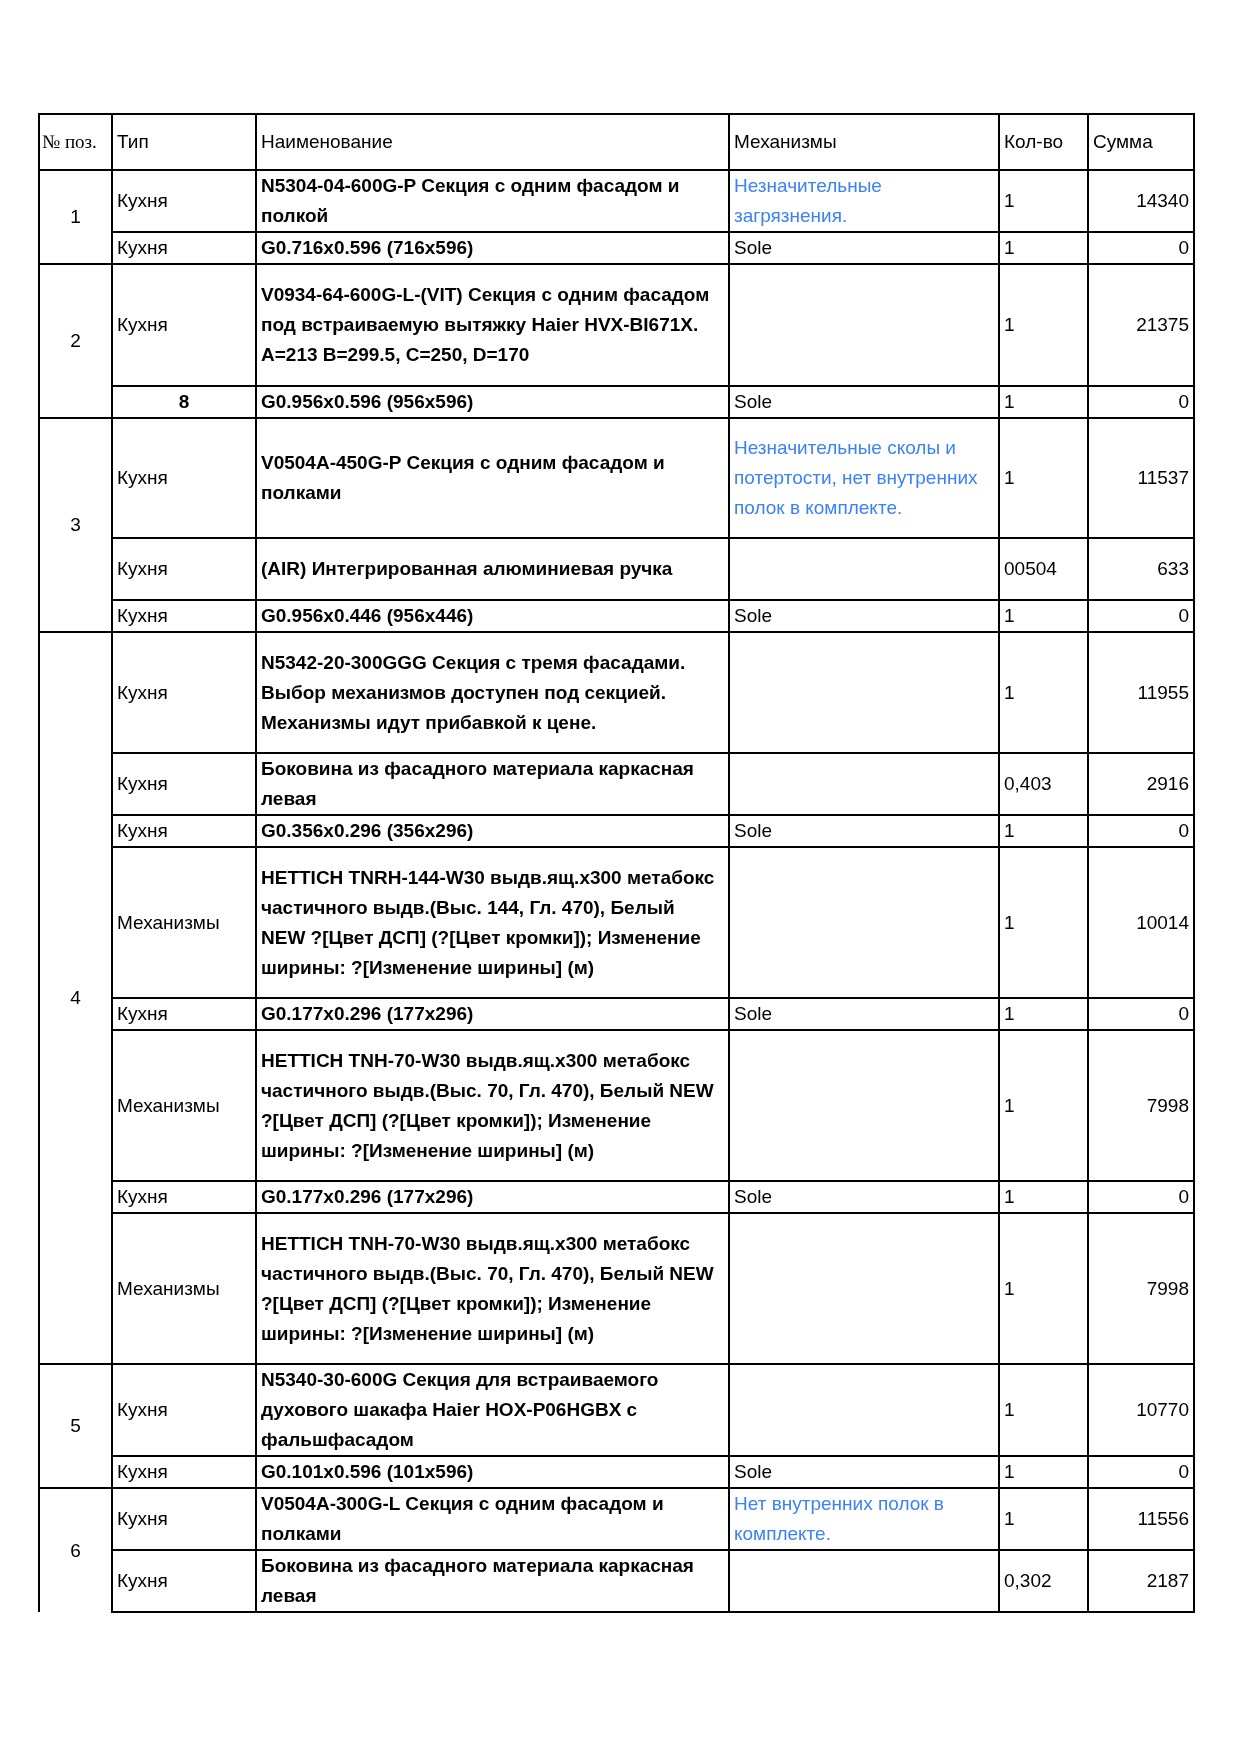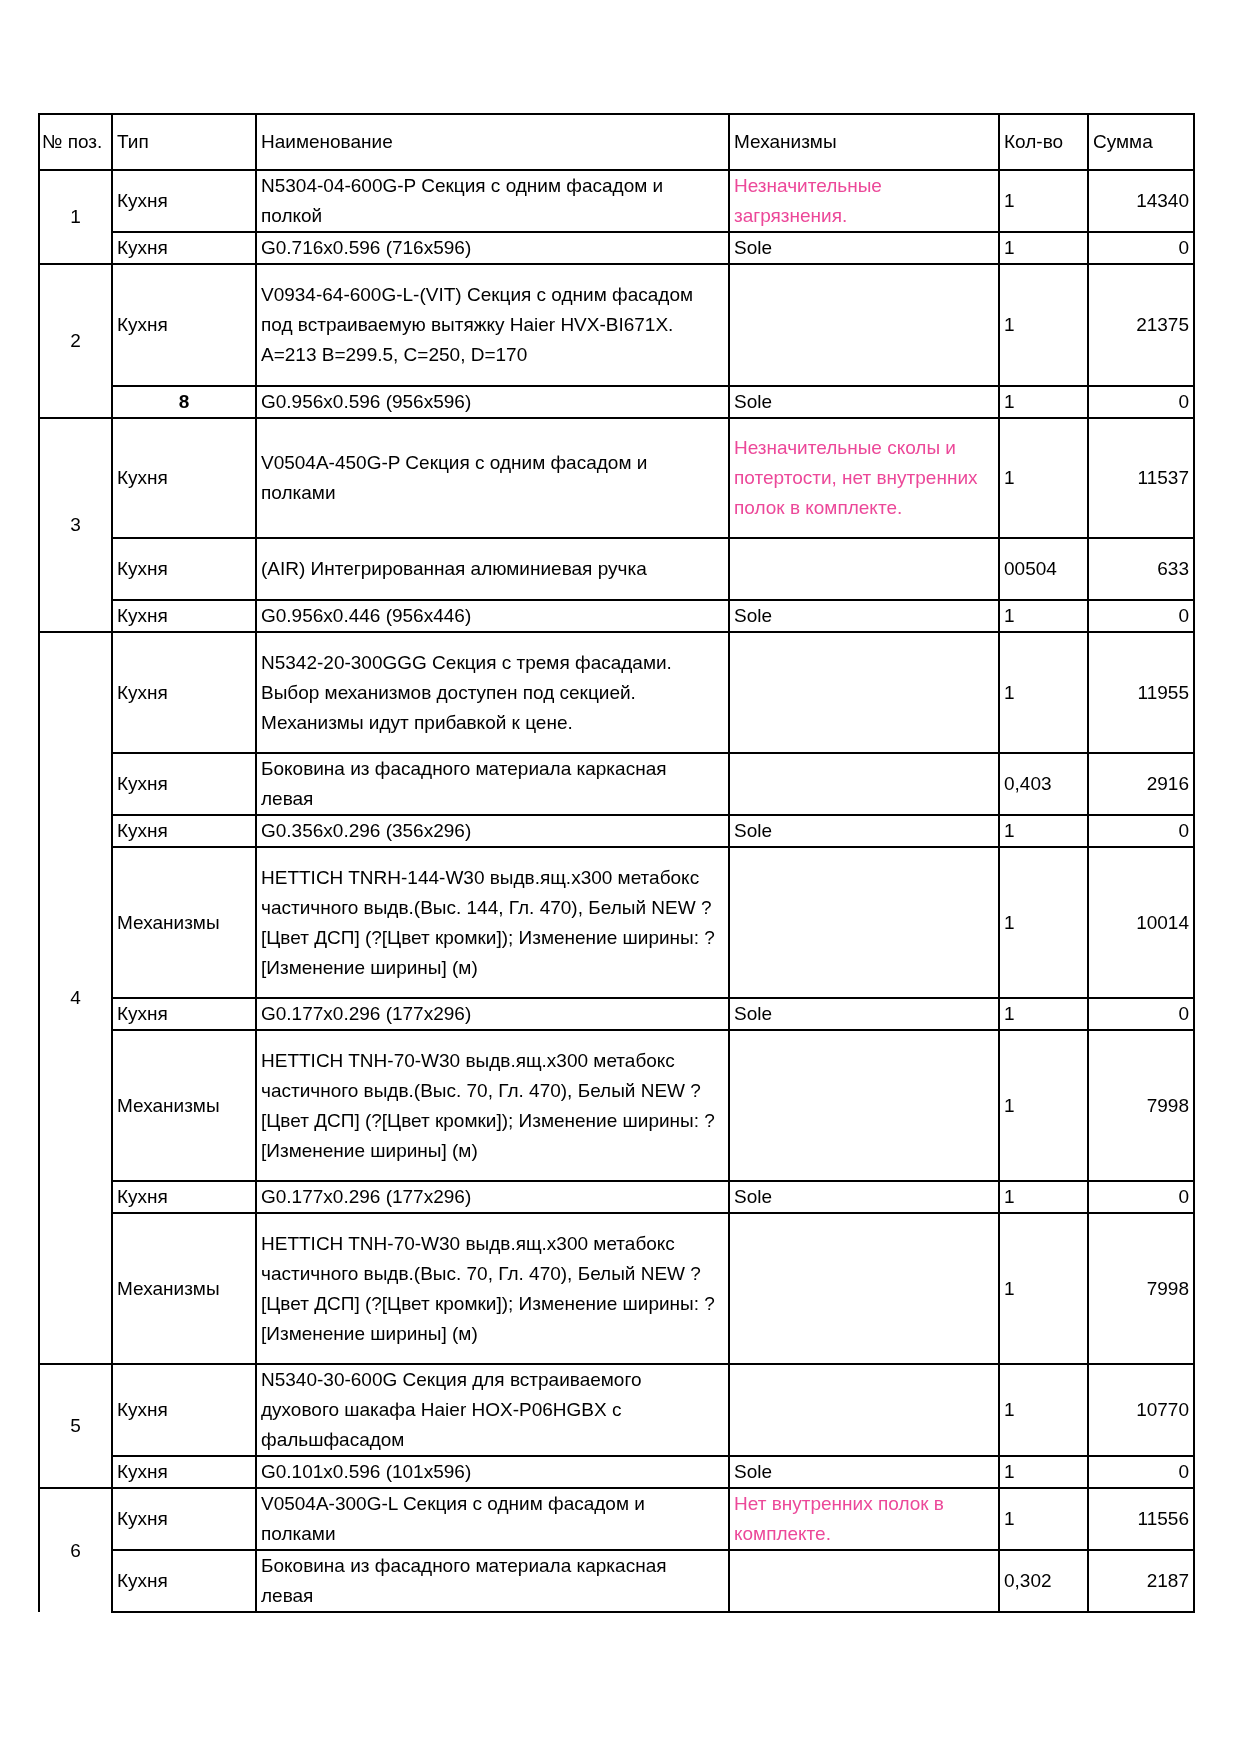--- a/index.html
+++ b/index.html
@@ -5,42 +5,42 @@
   html, body { margin:0; padding:0; background:#ffffff; }
   body { width:1241px; height:1755px; position:relative; overflow:hidden;
          font-family:"Liberation Sans", "DejaVu Sans", sans-serif; color:#000; }
   .page { position:absolute; left:0; top:0; width:1241px; height:1755px; }
   table.spec { position:absolute; left:38px; top:113px; border-collapse:collapse;
                table-layout:fixed; width:1155px; font-size:19px; }
   table.spec td { border:2.5px solid #000; padding:0 4px; vertical-align:middle;
                   line-height:30px; overflow:hidden; }
   td.pos { text-align:center; }
   td.sum { text-align:right; padding-right:2px;margin-left:28px; }
-  td.note-red { color:#ec4899; }
+  td.note-red { color:#3b82f6; }
   td.bold-center { text-align:center; font-weight:bold; }
   td.open-bottom { border-bottom:none !important; vertical-align:bottom; padding-bottom:2px; }
-  td.desc { word-break:break-word; }
+  td.desc { word-break:break-word;font-weight:bold; }
 </style>
 </head>
 <body>
 
 <div class="page">
   <table class="spec">
     <colgroup>
       <col style="width:73px">
       <col style="width:144px">
       <col style="width:473px">
       <col style="width:270px">
       <col style="width:89px">
       <col style="width:106px">
     </colgroup>
     <tbody>
 
       <tr style="height:52px">
-        <td style="padding:12px 2px;">№ поз.</td>
+        <td style="padding:12px 2px;font-family:Liberation Serif, serif;">№ поз.</td>
         <td>Тип</td>
         <td>Наименование</td>
         <td>Механизмы</td>
         <td>Кол-во</td>
         <td>Сумма</td>
       </tr>
 
       <tr style="height:60px">
         <td class="pos" rowspan="2">1</td>
         <td>Кухня</td>

